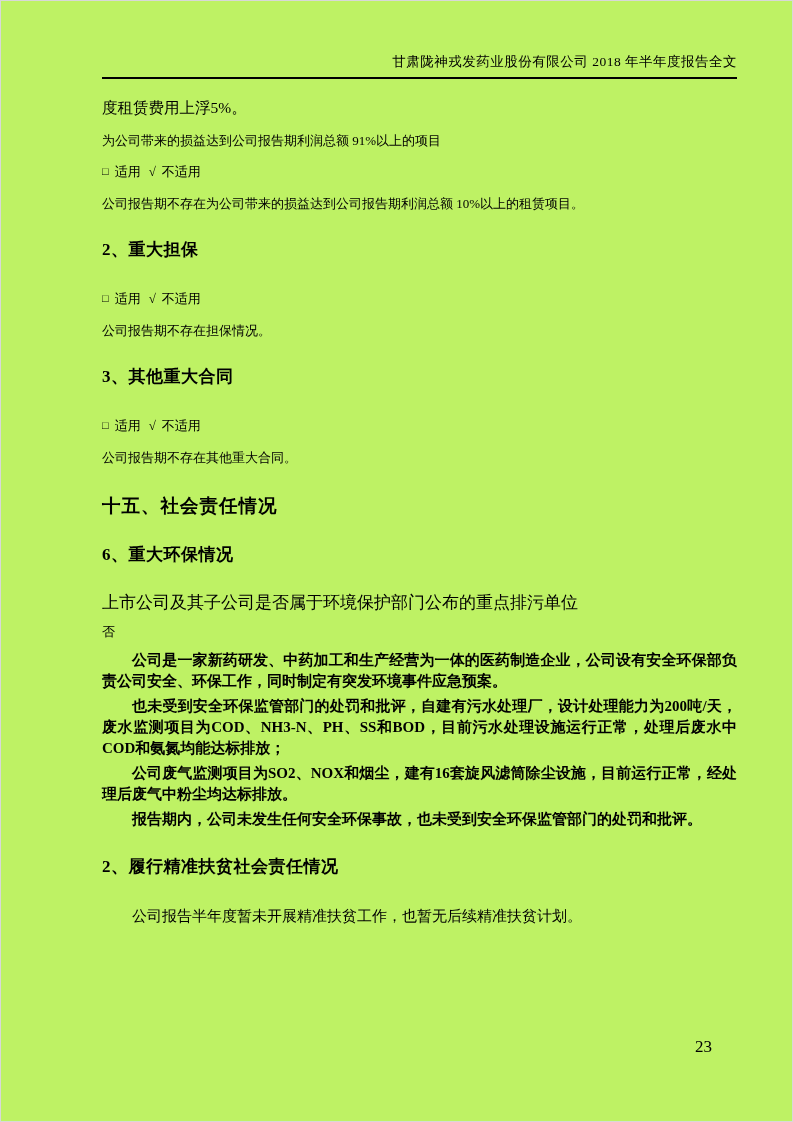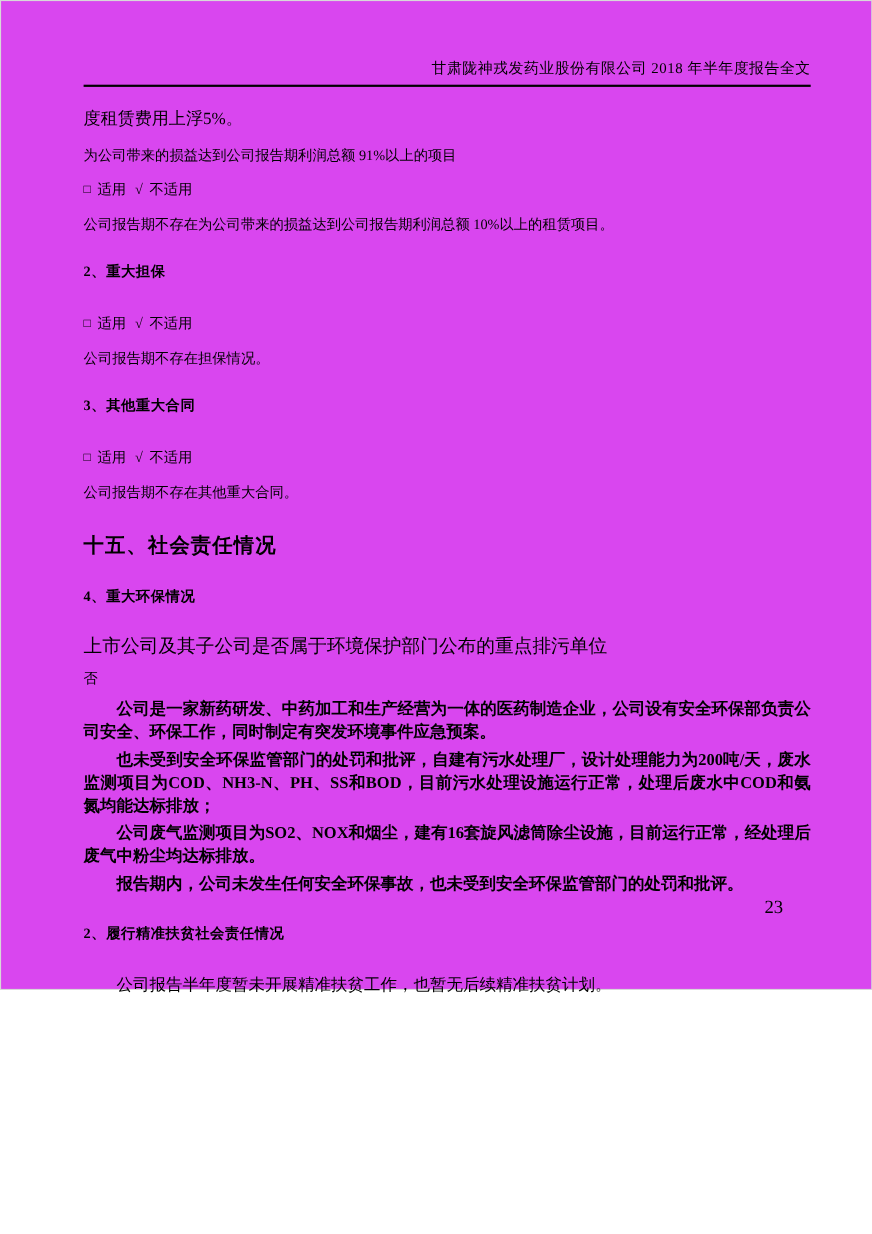--- a/index.html
+++ b/index.html
@@ -7,24 +7,24 @@
   body {
     width: 793px;
     height: 1122px;
     position: relative;
     font-family: "Liberation Serif", "DejaVu Serif", serif;
     color: #000000;
     overflow: hidden;
   }
   .page {
     width: 793px;
-    height: 900px;
+    height: 1122px;
     border: 1px solid #d8d8d8;
-    background: #d946ef;
-    padding: 52px 55px 0 75px;
+    background: #bef264;
+    padding: 52px 55px 0 101px;
     position: relative;
   }
   
   .doc-header {
     text-align: right;
     font-size: 13.5px;
     letter-spacing: 0.5px;
     padding-bottom: 6px;
     border-bottom: 2px solid #000000;
   }
@@ -44,21 +44,21 @@
   .check-row .glyph { display: inline-block; }
   .check-row .box { font-size: 11px; margin-right: 6px; position: relative; top: -1px; }
   .check-row .lbl { margin-right: 8px; }
   .check-row .tick { margin-right: 6px; }
   .note-line {
     margin-top: 14px;
     font-size: 13px;
   }
   .h3 {
     margin-top: 25px;
-    font-size: 13px;
+    font-size: 17px;
     font-weight: bold;
     letter-spacing: 0.5px;
   }
   .h3 + .check-row { margin-top: 29px; }
   .h2 {
     margin-top: 26px;
     font-size: 18.5px;
     font-weight: bold;
     letter-spacing: 1px;
   }
@@ -116,21 +116,21 @@
   <div class="h3">3、其他重大合同</div>
 
   <div class="check-row">
     <span class="glyph box">□</span><span class="lbl">适用</span><span class="glyph tick">√</span><span>不适用</span>
   </div>
 
   <div class="note-line">公司报告期不存在其他重大合同。</div>
 
   <div class="h2">十五、社会责任情况</div>
 
-  <div class="h3">4、重大环保情况</div>
+  <div class="h3">6、重大环保情况</div>
 
   <div class="question-line">上市公司及其子公司是否属于环境保护部门公布的重点排污单位</div>
   <div class="answer-line">否</div>
 
   <div class="para-block">
     <p class="para">公司是一家新药研发、中药加工和生产经营为一体的医药制造企业，公司设有安全环保部负责公司安全、环保工作，同时制定有突发环境事件应急预案。</p>
     <p class="para">也未受到安全环保监管部门的处罚和批评，自建有污水处理厂，设计处理能力为200吨/天，废水监测项目为COD、NH3-N、PH、SS和BOD，目前污水处理设施运行正常，处理后废水中COD和氨氮均能达标排放；</p>
     <p class="para">公司废气监测项目为SO2、NOX和烟尘，建有16套旋风滤筒除尘设施，目前运行正常，经处理后废气中粉尘均达标排放。</p>
     <p class="para">报告期内，公司未发生任何安全环保事故，也未受到安全环保监管部门的处罚和批评。</p>
   </div>

